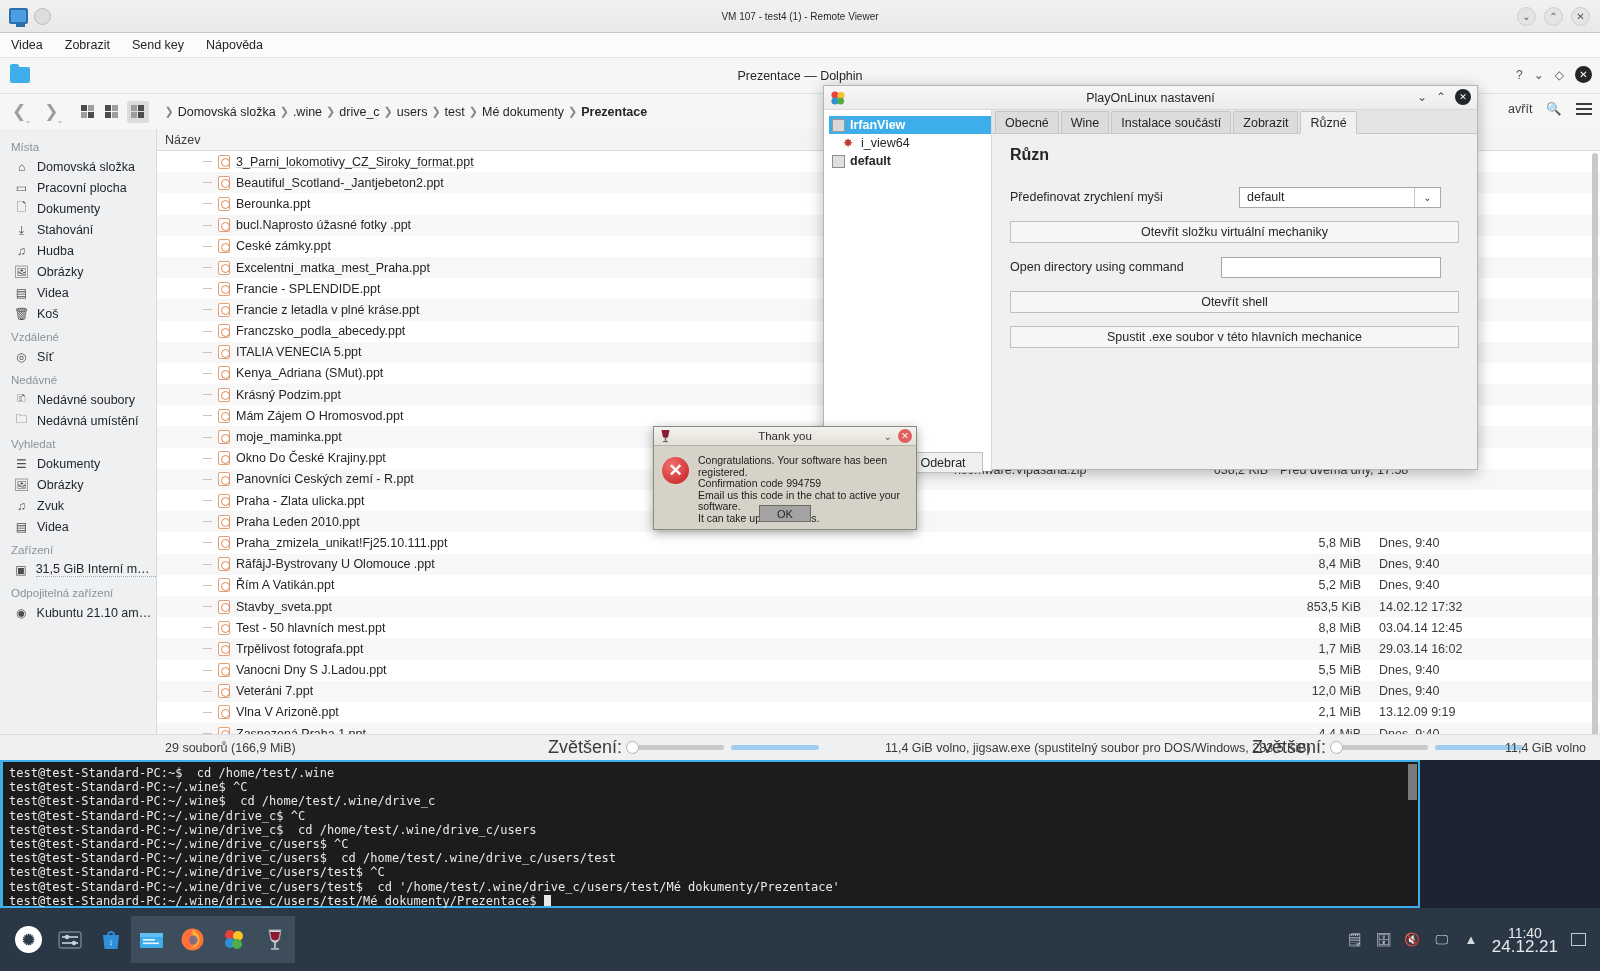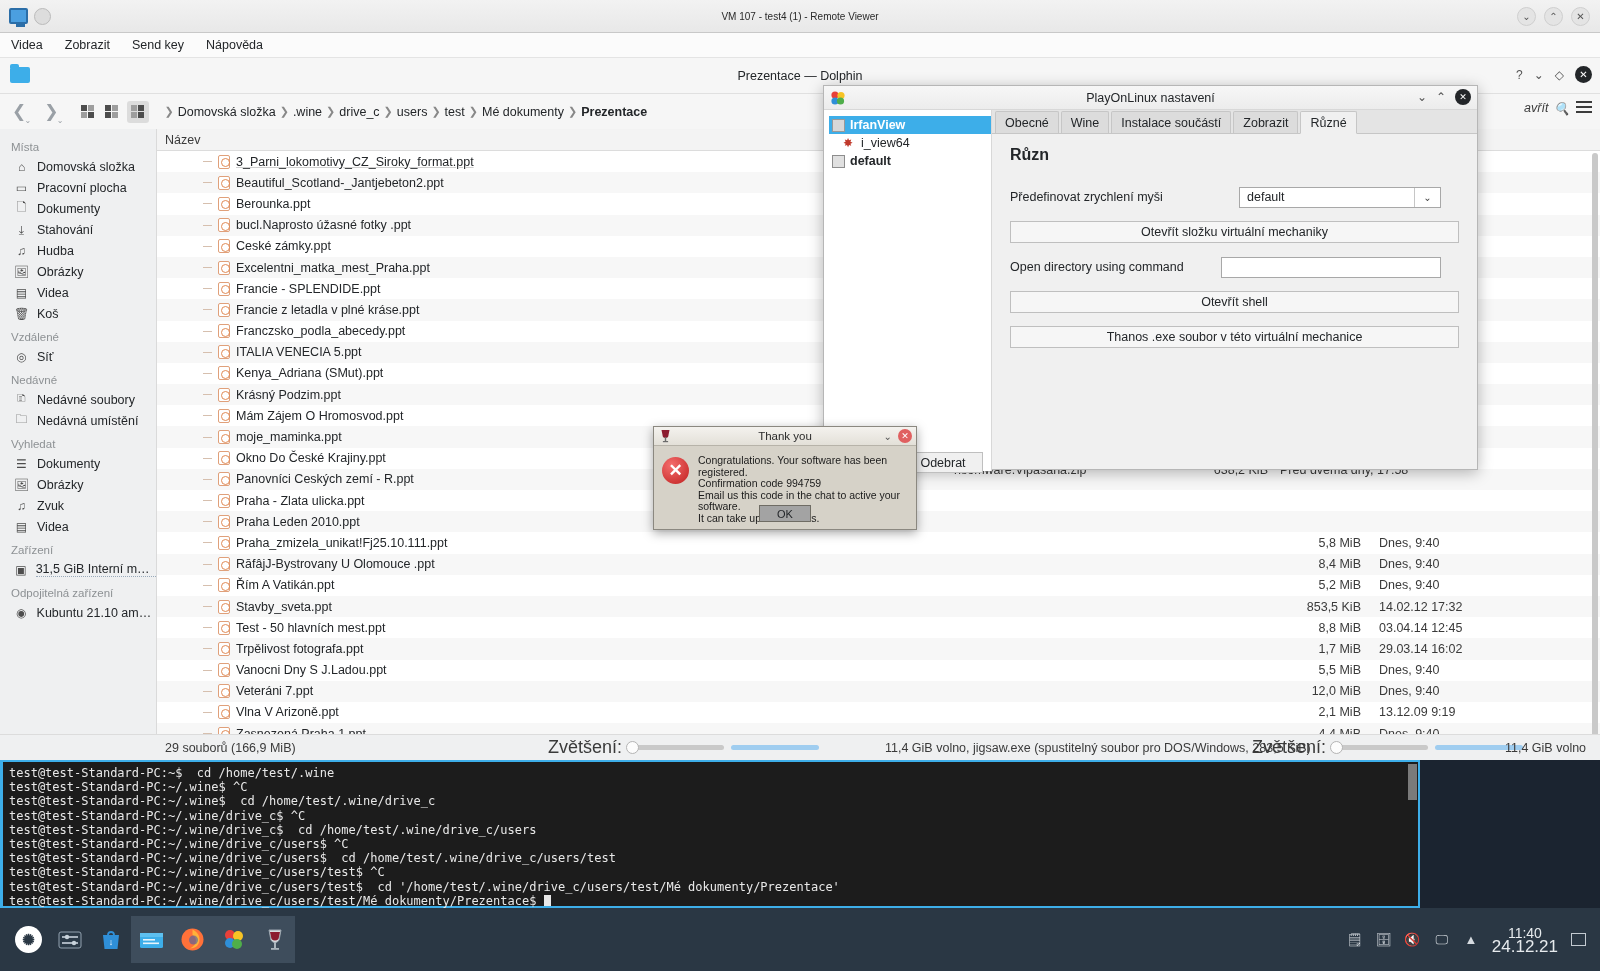--- a/index.html
+++ b/index.html
@@ -63,21 +63,21 @@
   .vm-btn{width:22px;height:22px;display:flex;align-items:center;justify-content:center;border-radius:3px;}
   .vm-btn.active{background:#dcdcdc;}
   .vm-icon{display:grid;grid-template-columns:6px 6px;grid-gap:1.5px;}
   .vm-icon i{display:block;width:6px;height:6px;background:#4d4d4d;}
   .vm-icon i.light{background:#9e9e9e;}
   .vm-icon.rows{grid-template-columns:5px 8px;}
   .breadcrumb { display:flex; align-items:center; gap:4px; font-size:12.5px; margin-left:6px;}
   .breadcrumb .sep{color:#888;font-size:11px;}
   .breadcrumb .crumb{color:#232629;}
   .breadcrumb .crumb.current{font-weight:bold;}
-  .tb-right{position:absolute;right:8px;top:7px;display:flex;gap:6px;color:#3b3b3b;font-style:italic;}
+  .tb-right{position:absolute;right:8px;top:7px;display:flex;align-items:center;gap:14px;color:#3b3b3b;}
   .tb-right .lbl{font-size:12.5px;}
   .hamburger{display:flex;flex-direction:column;gap:3px;}
   .hamburger i{display:block;width:16px;height:2px;background:#3b3b3b;}
 
   #dolphin-body { display:flex; height:calc(702px - 36px - 35px - 26px); }
 
   
   #sidebar { width:157px; background:#eff0f1; border-right:1px solid #dadada; padding-top:5px; overflow:hidden;}
   .sb-group{ font-size:11.5px; color:#8d9194; padding:7px 0 3px 11px;}
   .sb-item{ display:flex; align-items:center; gap:8px; padding:3px 0 3px 14px; font-size:12.5px; color:#232629;}
@@ -822,21 +822,21 @@
         </div>
 
         <div class="pbtn">Otevřít složku virtuální mechaniky</div>
 
         <div class="prow prow-rel">
           <span class="plabel">Open directory using command</span>
           <input class="ptext" style="position: absolute; right: 18px;" value="">
         </div>
 
         <div class="pbtn">Otevřít shell</div>
-        <div class="pbtn">Thanos .exe soubor v této virtuální mechanice</div>
+        <div class="pbtn">Spustit .exe soubor v této hlavních mechanice</div>
       </div>
     </div>
   </div>
 </div>
 
 <div id="odebrat">Odebrat</div>
 
 <div id="dlg">
   <div id="dlg-title">
     <svg class="wine-ico" viewBox="0 0 12 14">

